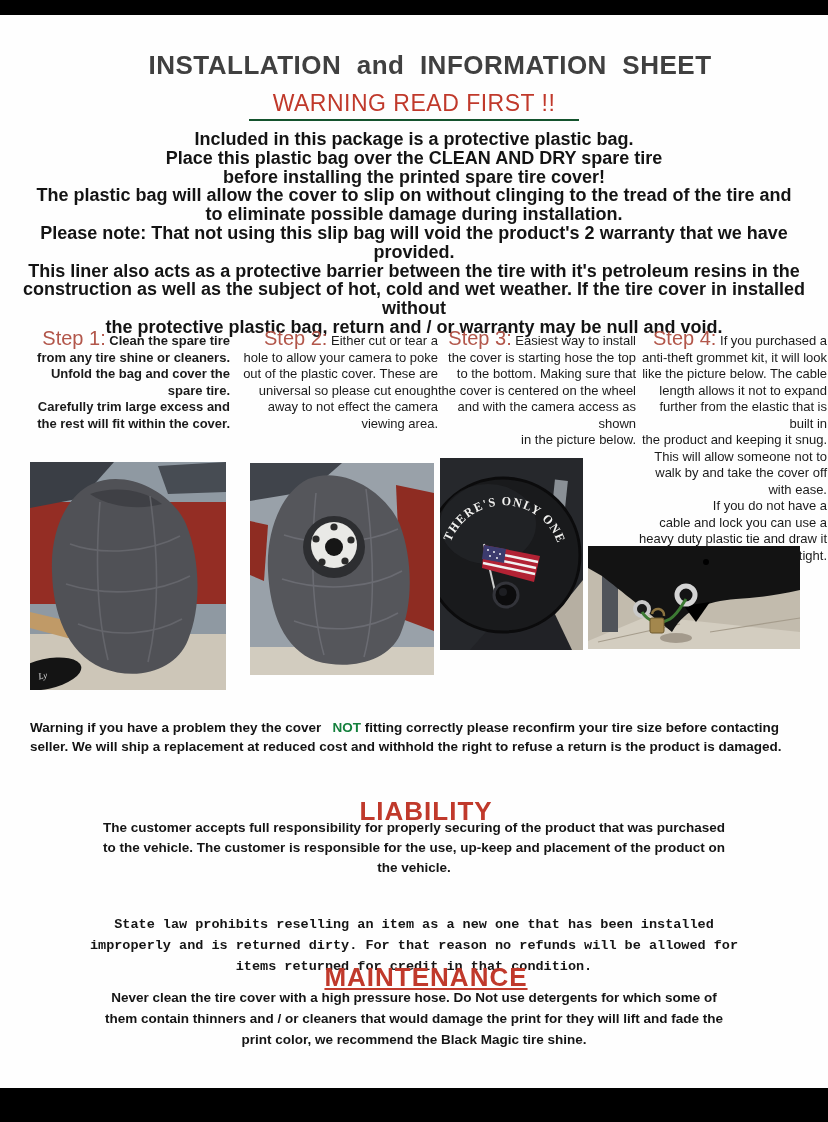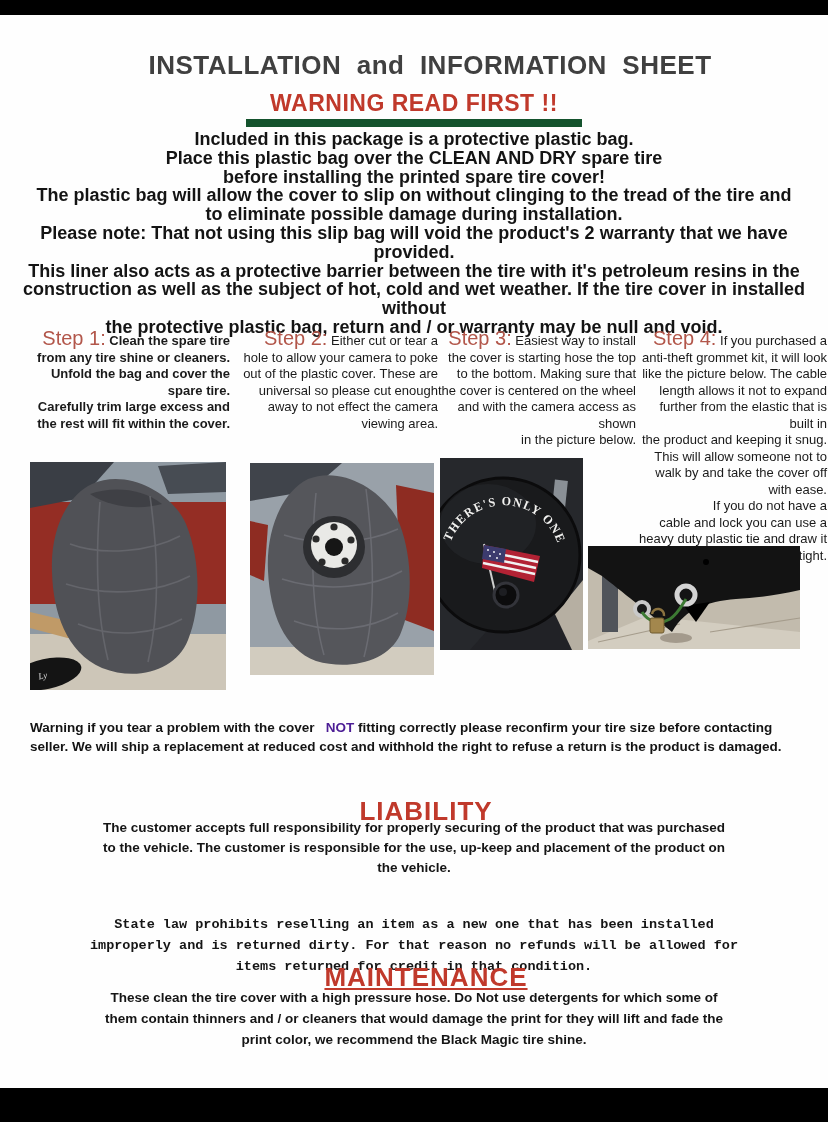--- a/index.html
+++ b/index.html
@@ -10,22 +10,22 @@
   .bar{position:absolute;left:0;width:828px;background:#000;}
   .bar.top{top:0;height:15px;}
   .bar.bottom{top:1088px;height:34px;}
 
   .title{
     position:absolute;top:50px;left:16px;width:828px;margin:0;text-align:center;
     font-size:26px;font-weight:bold;letter-spacing:.5px;white-space:pre;color:#404040;
   }
   .warn-wrap{position:absolute;top:90px;left:0;width:828px;text-align:center;}
   .warn-heading{
-    display:inline-block;margin:0;font-size:23px;font-weight:bold;color:#c0392b;
-    border-bottom:8px solid #14532d;padding:0 24px 2px;letter-spacing:.5px;
+    display:inline-block;margin:0;font-size:23px;font-weight:normal;color:#c0392b;
+    border-bottom:2px solid #14532d;padding:0 24px 2px;letter-spacing:.5px;
   }
   .intro{
     position:absolute;top:130px;left:14px;width:800px;margin:0;
     font-size:18px;font-weight:bold;line-height:18.8px;text-align:center;white-space:pre-line;
   }
 
   .step{position:absolute;top:330px;font-size:13px;line-height:16.5px;color:#1a1a1a;text-align:right;}
   .step-label{font-size:20px;color:#b2564a;}
   .step-text{white-space:pre-line;}
   .s1{left:30px;width:200px;} .s1 .step-text{font-weight:bold;}
@@ -37,21 +37,21 @@
   .photo svg{display:block;}
   .p1{left:30px;top:462px;}
   .p2{left:250px;top:463px;}
   .p3{left:440px;top:458px;}
   .p4{left:588px;top:546px;}
 
   .warning-note{
     position:absolute;top:718px;left:30px;width:778px;margin:0;
     font-size:13.5px;font-weight:bold;line-height:19px;white-space:pre-wrap;
   }
-  .warning-note .red{color:#4c1d95;}
+  .warning-note .red{color:#15803d;}
 
   .red-h{
     position:absolute;left:0;width:828px;margin:12px;text-align:center;
     color:#c0392b;font-size:26px;font-weight:bold;letter-spacing:1px;
   }
   .liab-h{top:784px;}
   .maint-h{top:950px;text-decoration:underline;}
 
   .body-center{
     position:absolute;left:19px;width:790px;margin:0;text-align:center;
@@ -210,29 +210,29 @@
       <path d="M96,60 L122,56 L108,76 Z" fill="#000000"></path>
       <circle cx="118" cy="16" r="3" fill="#000000"></circle>
       <circle cx="54" cy="63" r="7" fill="#1a1a1a" stroke="#c9c9c9" stroke-width="4"></circle>
       <circle cx="98" cy="49" r="9" fill="#141414" stroke="#d4d4d4" stroke-width="5"></circle>
       <path d="M54,66 C60,76 72,79 82,73 C90,68 94,59 98,53" fill="none" stroke="#3c7a33" stroke-width="3"></path>
       <path d="M64,68 a6 6 0 0 1 12,2" fill="none" stroke="#8c7340" stroke-width="2.5"></path>
       <rect x="62" y="72" width="14" height="15" rx="2" fill="#a3874d" stroke="#6e5a2e"></rect>
     </svg>
   </figure>
 
-  <p class="warning-note"><span>Warning if you tear a problem with the cover   </span><span class="red">NOT</span><span> fitting correctly please reconfirm your tire size before contacting seller. We will ship a replacement at reduced cost and withhold the right to refuse a return is the product is damaged.</span></p>
+  <p class="warning-note"><span>Warning if you have a problem they the cover   </span><span class="red">NOT</span><span> fitting correctly please reconfirm your tire size before contacting seller. We will ship a replacement at reduced cost and withhold the right to refuse a return is the product is damaged.</span></p>
 
   <h2 class="red-h liab-h">LIABILITY</h2>
   <p class="body-center liab-p1">The customer accepts full responsibility for properly securing of the product that was purchased
 to the vehicle.  The customer is responsible for the use, up-keep and placement of the product on
 the vehicle.</p>
   <p class="body-center liab-p2">State law prohibits reselling an item as a new one that has been installed
 improperly and is returned dirty. For that reason no refunds will be allowed for
 items returned for credit in that condition.</p>
 
   <h2 class="red-h maint-h">MAINTENANCE</h2>
-  <p class="body-center maint-p">These clean the tire cover with a high pressure hose.  Do Not  use detergents for which some of
+  <p class="body-center maint-p">Never clean the tire cover with a high pressure hose.  Do Not  use detergents for which some of
 them contain thinners and / or cleaners that would damage the print for they will lift and fade the
 print color, we recommend the Black Magic tire shine.</p>
 
   <div class="bar bottom"></div>
 </div>
 
 </body></html>

